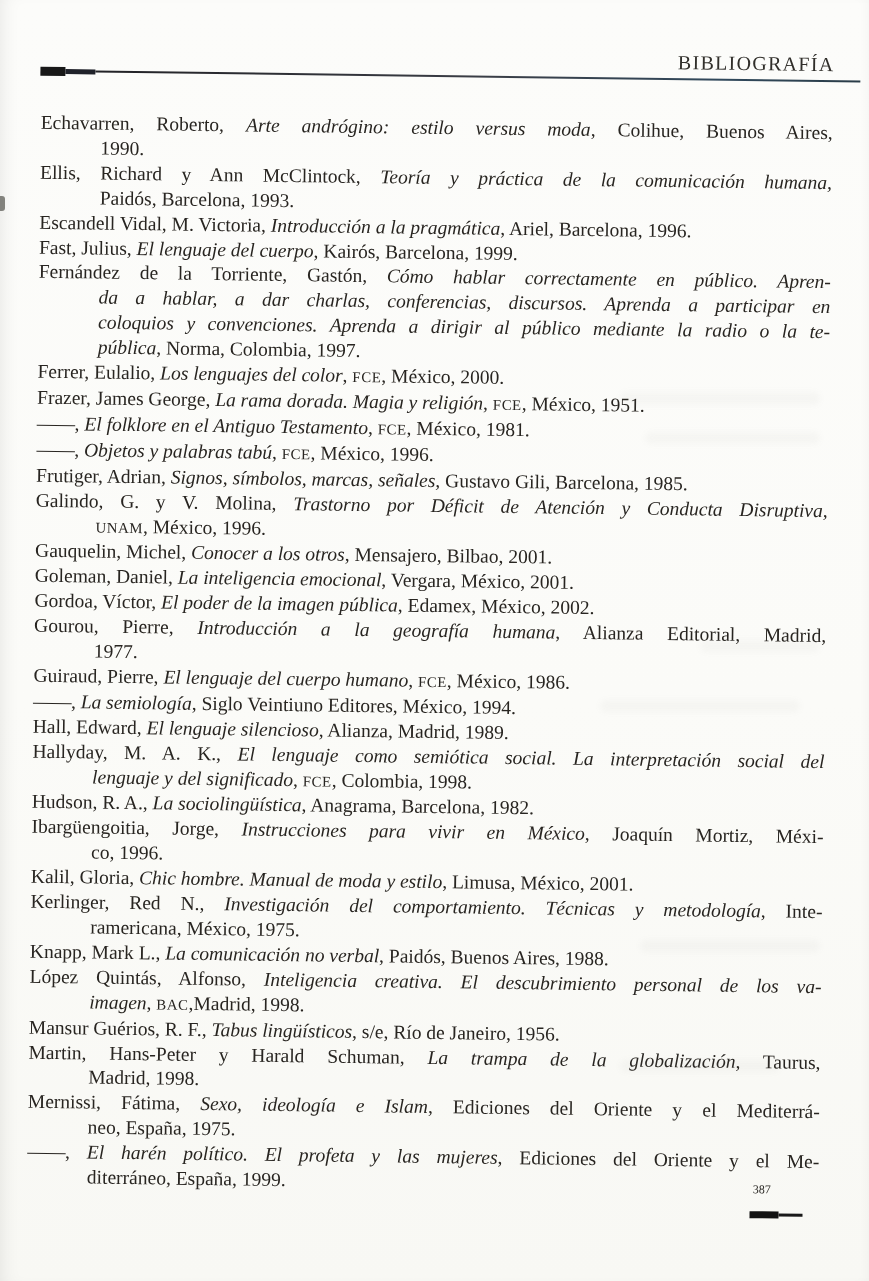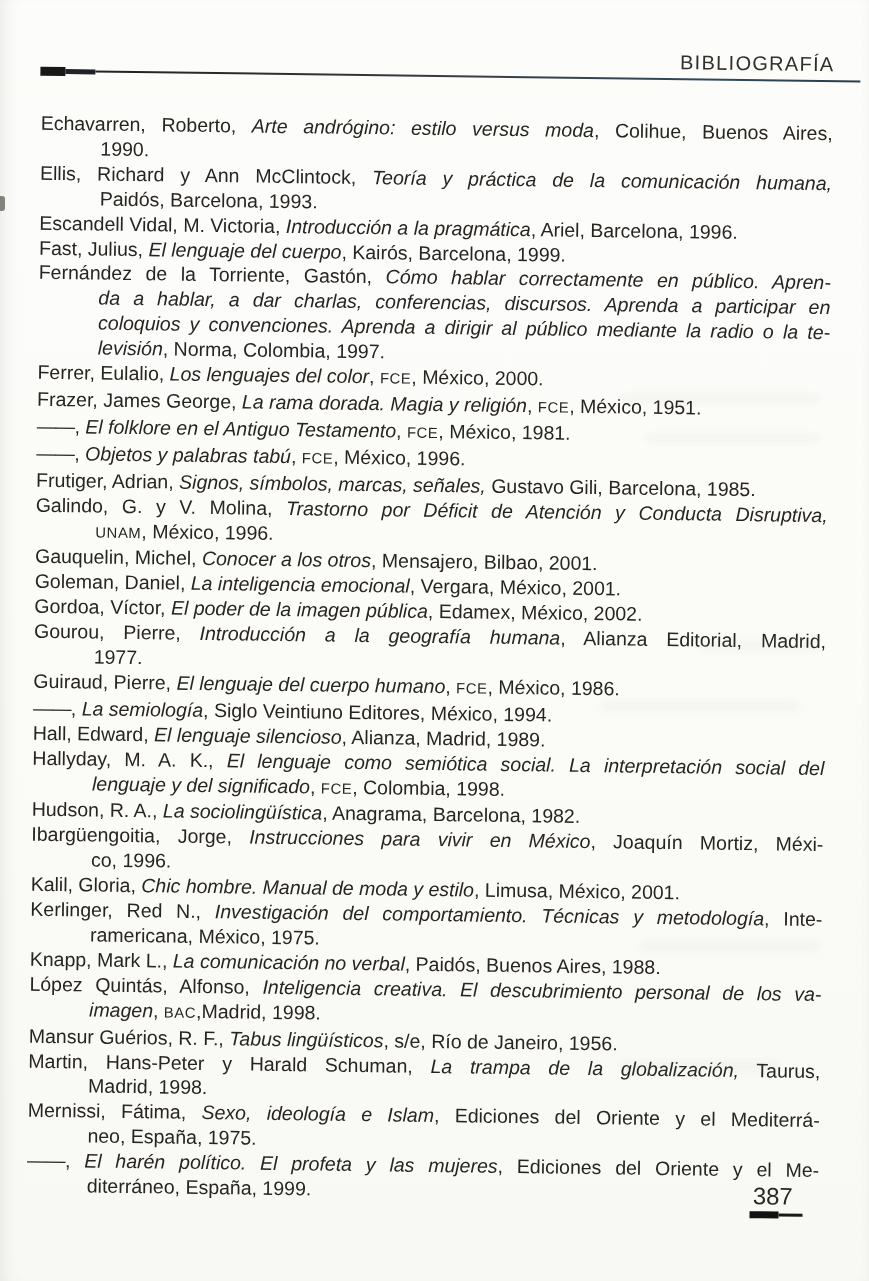--- a/index.html
+++ b/index.html
@@ -1,20 +1,20 @@
 <!DOCTYPE html>
 <html><head>
 <meta charset="utf-8">
 <style>
   html,body { margin:0; padding:0; background:#f4f4f1; }
   .sheet {
     position:relative; width:869px; height:1281px; overflow:hidden;
     background: linear-gradient(180deg,#fcfcfa 0%, #fbfbf8 55%, #f8f8f4 100%);
     box-shadow: inset 14px 0 20px -14px rgba(0,0,0,.10), inset -8px 0 16px -12px rgba(0,0,0,.07);
-    font-family:Liberation Sans, sans-serif; color:#282521;
+    font-family:Liberation Serif, serif; color:#282521;
   }
   .rotor { position:absolute; inset:0; transform:rotate(.75deg); transform-origin:50% 50%; }
 
   
   .header-title {
     position:absolute; top:48px; right:42px;
     font-size:20px; letter-spacing:1.3px; color:#312f2b;
   }
   .header-rule { position:absolute; top:71px; left:33px; right:16px; height:10px; display:flex; align-items:center; }
   .hblob1 { width:25px; height:9px; background:#181818; }
@@ -26,21 +26,21 @@
   .entry { margin:0; }
   .line { text-align:justify; }
   .line.j { text-align-last:justify; }
   .line.cont { padding-left:60px; }
   .seg-r { font-style:normal; }
   .seg-i { font-style:italic; }
   .seg-sc { font-size:.76em; letter-spacing:.04em; }
   .seg-d { letter-spacing:-.6px; }
 
   
-  .pagenum { position:absolute; top:1178px; left:760px; font-size:24px; color:#2b2925; }
+  .pagenum { position:absolute; top:1178px; left:760px; font-size:12px; color:#2b2925; }
   .footer-rule { position:absolute; top:1206px; left:757px; width:54px; height:8px; display:flex; align-items:center; }
   .fblob { width:29px; height:7px; background:#121212; }
   .fline { width:24px; height:3px; background:#191919; }
 
   
   .artifact-left { position:absolute; left:0; top:196px; width:5px; height:15px; background:#6f6e69; opacity:.85; border-radius:0 3px 3px 0; }
   .smudge { position:absolute; background:#8a8a84; opacity:.05; filter:blur(3px); border-radius:6px; }
   .sm1 { left:620px; top:392px; width:200px; height:13px; }
   .sm2 { left:645px; top:432px; width:175px; height:12px; }
   .sm3 { left:700px; top:640px; width:120px; height:12px; }
@@ -73,21 +73,21 @@
         <div class="entry">
           <div class="line"><span class="seg-r">Escandell Vidal, M. Victoria, </span><span class="seg-i">Introducción a la pragmática</span><span class="seg-r">, Ariel, Barcelona, 1996.</span></div>
         </div>
         <div class="entry">
           <div class="line"><span class="seg-r">Fast, Julius, </span><span class="seg-i">El lenguaje del cuerpo</span><span class="seg-r">, Kairós, Barcelona, 1999.</span></div>
         </div>
         <div class="entry">
           <div class="line j"><span class="seg-r">Fernández de la Torriente, Gastón, </span><span class="seg-i">Cómo hablar correctamente en público. Apren-</span></div>
           <div class="line cont j"><span class="seg-i">da a hablar, a dar charlas, conferencias, discursos. Aprenda a participar en</span></div>
           <div class="line cont j"><span class="seg-i">coloquios y convenciones. Aprenda a dirigir al público mediante la radio o la te-</span></div>
-          <div class="line cont"><span class="seg-i">levisión</span><span class="seg-r">, Norma, Colombia, 1997.</span></div>
+          <div class="line cont"><span class="seg-i">pública</span><span class="seg-r">, Norma, Colombia, 1997.</span></div>
         </div>
         <div class="entry">
           <div class="line"><span class="seg-r">Ferrer, Eulalio, </span><span class="seg-i">Los lenguajes del color</span><span class="seg-r">, </span><span class="seg-sc">FCE</span><span class="seg-r">, México, 2000.</span></div>
         </div>
         <div class="entry">
           <div class="line"><span class="seg-r">Frazer, James George, </span><span class="seg-i">La rama dorada. Magia y religión</span><span class="seg-r">, </span><span class="seg-sc">FCE</span><span class="seg-r">, México, 1951.</span></div>
         </div>
         <div class="entry">
           <div class="line"><span class="seg-d">——</span><span class="seg-r">, </span><span class="seg-i">El folklore en el Antiguo Testamento</span><span class="seg-r">, </span><span class="seg-sc">FCE</span><span class="seg-r">, México, 1981.</span></div>
         </div>

